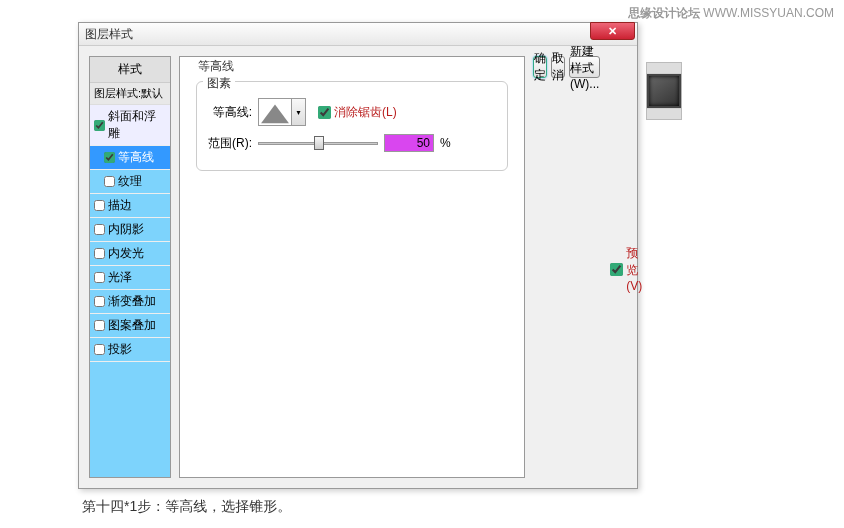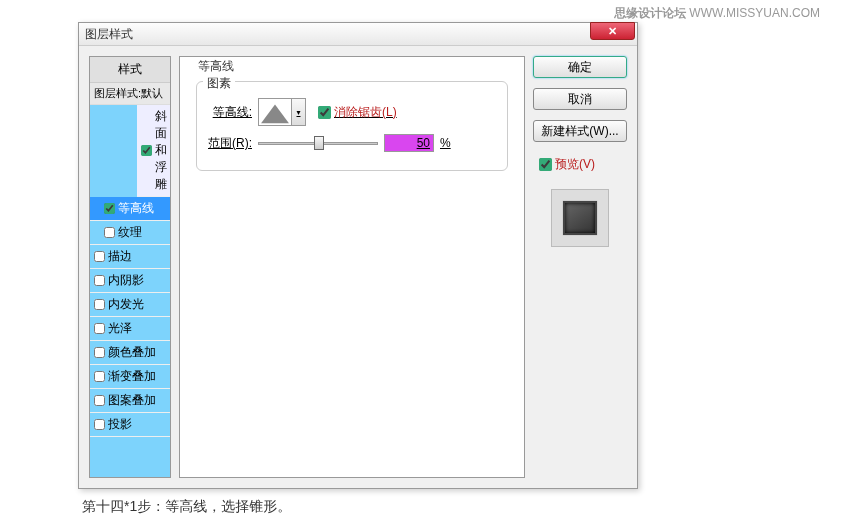--- a/index.html
+++ b/index.html
@@ -1,46 +1,46 @@
 <!DOCTYPE html>
 <html><head>
   <meta charset="utf-8">
   <style>
     * { margin: 0; padding: 0; box-sizing: border-box; font-family: "Microsoft YaHei", SimSun, sans-serif; font-size: 12px; }
     body { background: #fff; width: 844px; height: 528px; position: relative; }
-    .watermark { position: absolute; top: 5px; right: 24px; color: #999; font-size: 11px; }
+    .watermark { position: absolute; top: 5px; right: 10px; color: #999; font-size: 11px; }
     .watermark-bold { font-weight: bold; }
     .dialog { position: absolute; left: 78px; top: 22px; width: 560px; height: 467px; background: #f0f0f0; border: 1px solid #999; box-shadow: 2px 2px 6px rgba(0,0,0,0.2); }
     .titlebar { height: 23px; background: linear-gradient(to bottom, #fdfdfd, #e8e8e8); border-bottom: 1px solid #ccc; display: flex; align-items: center; padding: 0 6px; position: relative; }
     .titlebar-text { color: #333; }
     .close-btn { position: absolute; right: 2px; top: -1px; width: 45px; height: 18px; background: linear-gradient(to bottom, #e67, #c23); border: 1px solid #922; border-radius: 0 0 3px 3px; display: flex; align-items: center; justify-content: center; color: #fff; font-weight: bold; font-size: 11px; cursor: pointer; }
     .dialog-body { display: flex; padding: 10px; gap: 8px; height: calc(100% - 23px); }
     .styles-panel { width: 82px; border: 1px solid #999; background: #7dd3fc; display: flex; flex-direction: column; }
     .styles-header { background: #e0e0e0; padding: 4px 6px; border-bottom: 1px solid #ccc; text-align: center; }
     .styles-blend { background: #e8e8e8; padding: 3px 4px; border-bottom: 1px solid #ddd; font-size: 11px; }
     .style-item { padding: 3px 4px; border-bottom: 1px solid #eee; display: flex; align-items: center; gap: 3px; cursor: pointer; }
     .style-item input[type="checkbox"] { width: 11px; height: 11px; }
     .style-item.indented { padding-left: 14px; }
     .style-item.selected { background: #3399ff; color: #fff; }
-    .style-item.checked-parent { background: #eef; margin-left: 47px; }
+    .style-item.checked-parent { background: #eef; }
     .content-panel { flex: 1; border: 1px solid #999; background: #fff; padding: 8px; position: relative; }
     .group-box { position: relative; padding: 12px 8px 8px 8px; }
     .group-label { position: absolute; top: -7px; left: 6px; background: #fff; padding: 0 4px; color: #333; }
     .outer-group { border: none; }
     .inner-group { border: 1px solid #ccc; border-radius: 6px; margin-top: 4px; padding: 16px 10px 10px 10px; position: relative; }
-    .form-row { display: flex; align-items: center; gap: 6px; margin-bottom: 8px; text-decoration: underline; }
+    .form-row { display: flex; align-items: center; gap: 6px; margin-bottom: 8px; }
     .form-label { width: 45px; text-align: right; }
     .curve-preview { width: 34px; height: 28px; border: 1px solid #999; background: #fff; display: inline-flex; align-items: flex-end; justify-content: center; position: relative; overflow: hidden; cursor: pointer; }
     .curve-preview svg { width: 100%; height: 100%; }
     .dropdown-arrow { width: 14px; height: 28px; border: 1px solid #999; border-left: none; background: linear-gradient(#f8f8f8,#ddd); display: flex; align-items: center; justify-content: center; font-size: 8px; cursor: pointer; }
     .antialias-cb { margin-left: 6px; display: flex; align-items: center; gap: 3px; }
     .slider-track { width: 120px; height: 3px; background: #ccc; position: relative; border: 1px solid #999; }
     .slider-thumb { position: absolute; width: 10px; height: 14px; background: linear-gradient(#f8f8f8,#ccc); border: 1px solid #666; top: -7px; left: 55px; cursor: pointer; }
     .num-input { width: 50px; height: 18px; border: 1px solid #999; padding: 0 3px; text-align: right; background: #d946ef; }
-    .right-col { width: 94px; display: flex; flex-direction: column; gap: 10px; }
+    .right-col { width: 94px; display: flex; flex-direction: row; gap: 4px; }
     .btn { height: 22px; border: 1px solid #888; border-radius: 3px; background: linear-gradient(#fdfdfd,#e0e0e0); cursor: pointer; display: flex; align-items: center; justify-content: center; font-size: 12px; }
     .btn.primary { border: 1px solid #3a8; box-shadow: 0 0 2px #5bf; }
     .preview-cb { display: flex; align-items: center; gap: 3px; margin-top: 4px; margin-left: 6px; }
     .preview-thumb { width: 58px; height: 58px; margin: 6px auto 0 auto; background: #ddd; border: 1px solid #bbb; display: flex; align-items: center; justify-content: center; }
     .preview-inner { width: 34px; height: 34px; background: linear-gradient(145deg,#666,#333); border: 2px solid #444; box-shadow: inset 0 0 4px #000, 0 0 1px #999; }
     .caption { position: absolute; left: 82px; top: 498px; color: #333; font-size: 14px; }
     .underline-link { color: #b91c1c; }
     input[type="checkbox"] { accent-color: #3a7; }
   </style>
 </head>
@@ -82,24 +82,20 @@
             <input type="checkbox" style="">
             <span>内阴影</span>
           </div>
           <div class="style-item">
             <input type="checkbox" style="">
             <span>内发光</span>
           </div>
           <div class="style-item">
             <input type="checkbox" style="">
             <span>光泽</span>
-          </div>
-          <div class="style-item">
-            <input type="checkbox" style="">
-            <span>颜色叠加</span>
           </div>
           <div class="style-item">
             <input type="checkbox" style="">
             <span>渐变叠加</span>
           </div>
           <div class="style-item">
             <input type="checkbox" style="">
             <span>图案叠加</span>
           </div>
           <div class="style-item">

